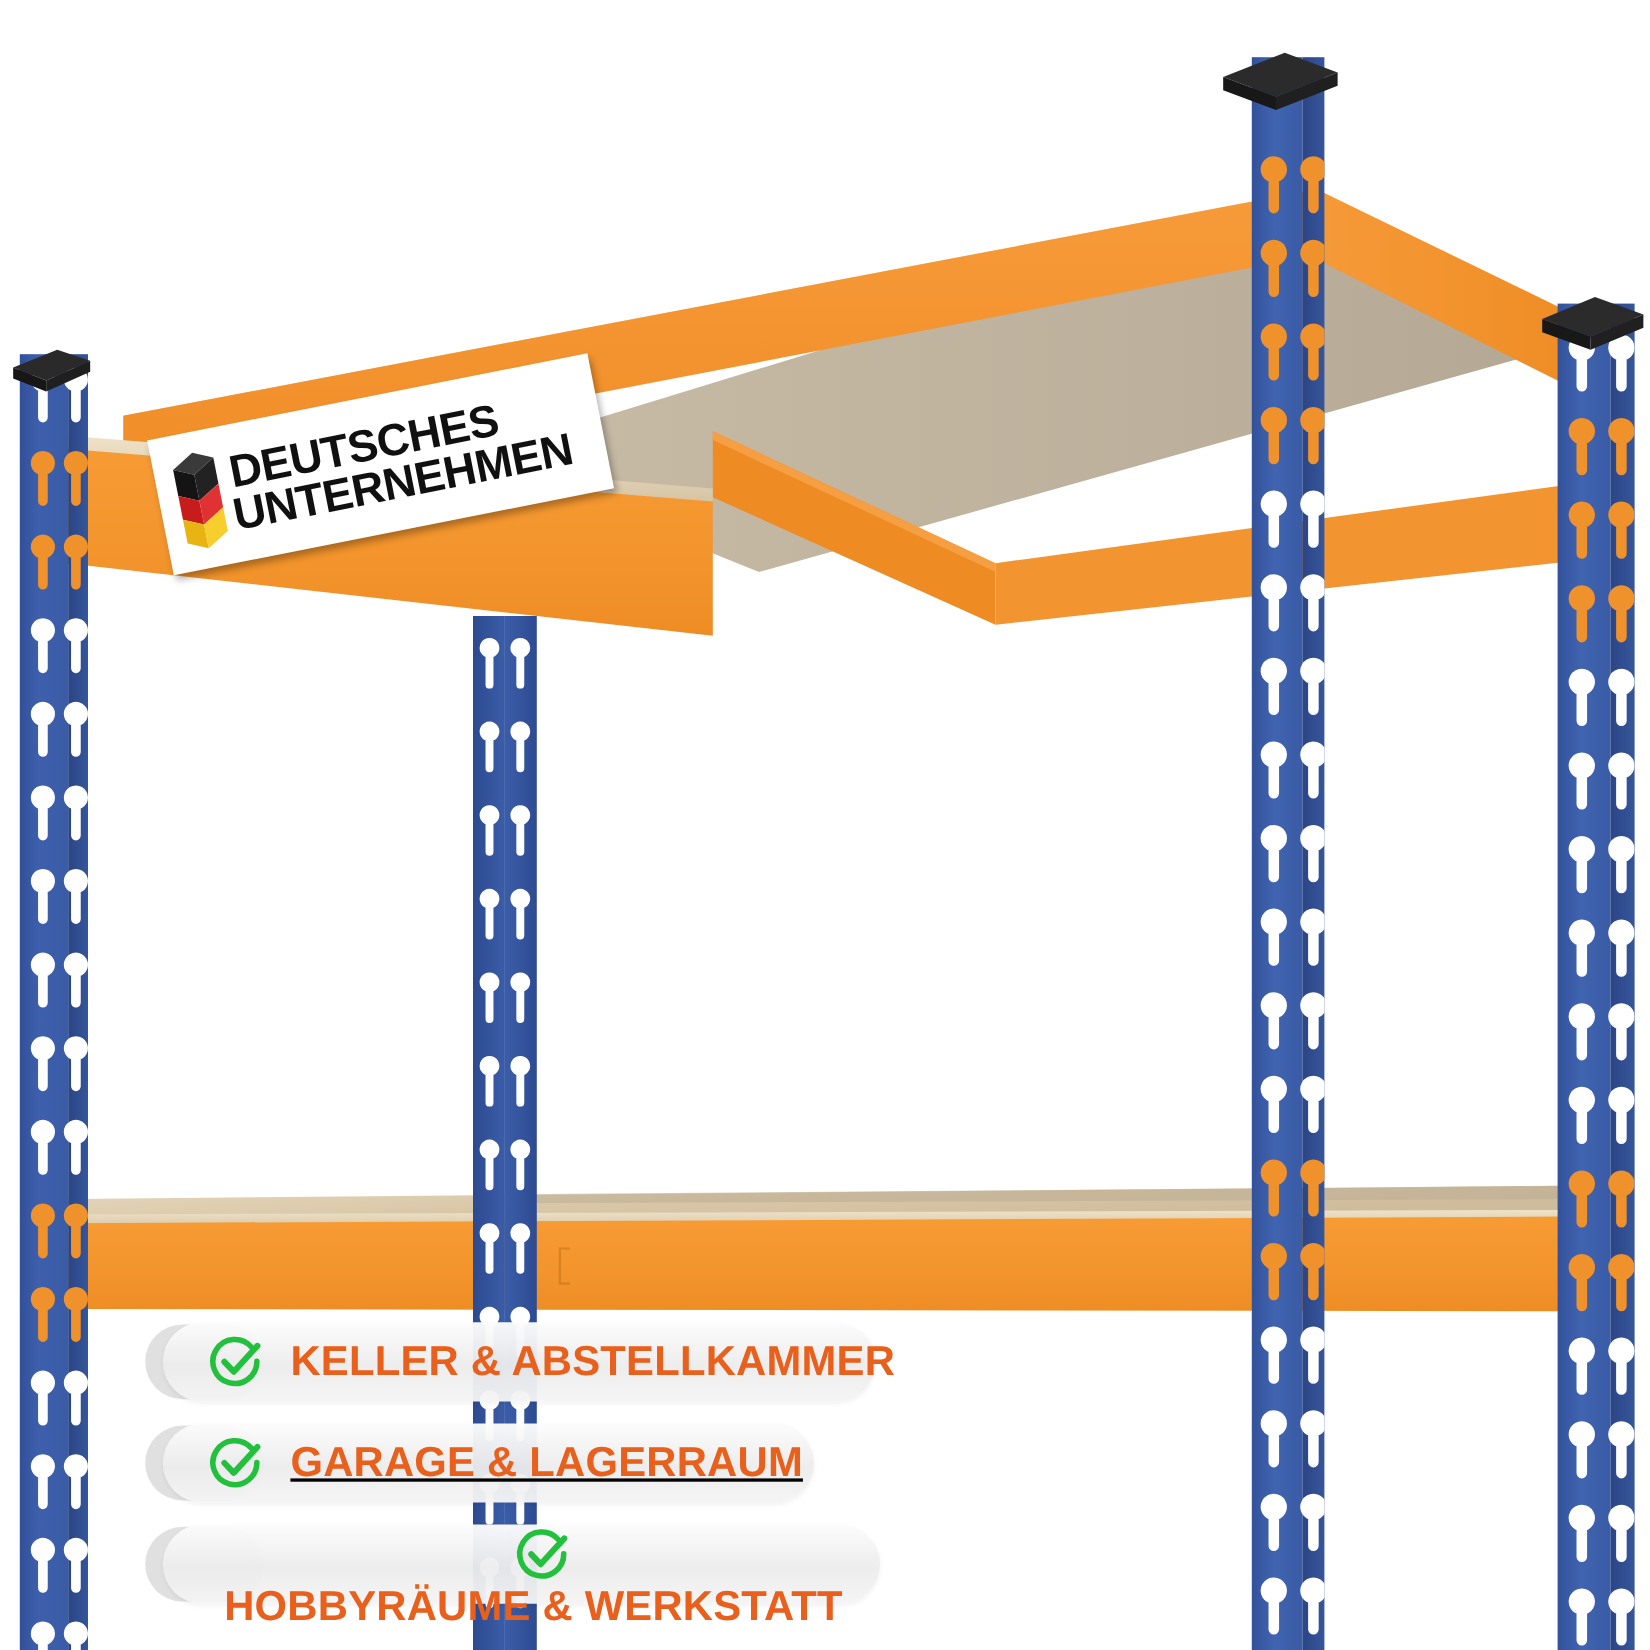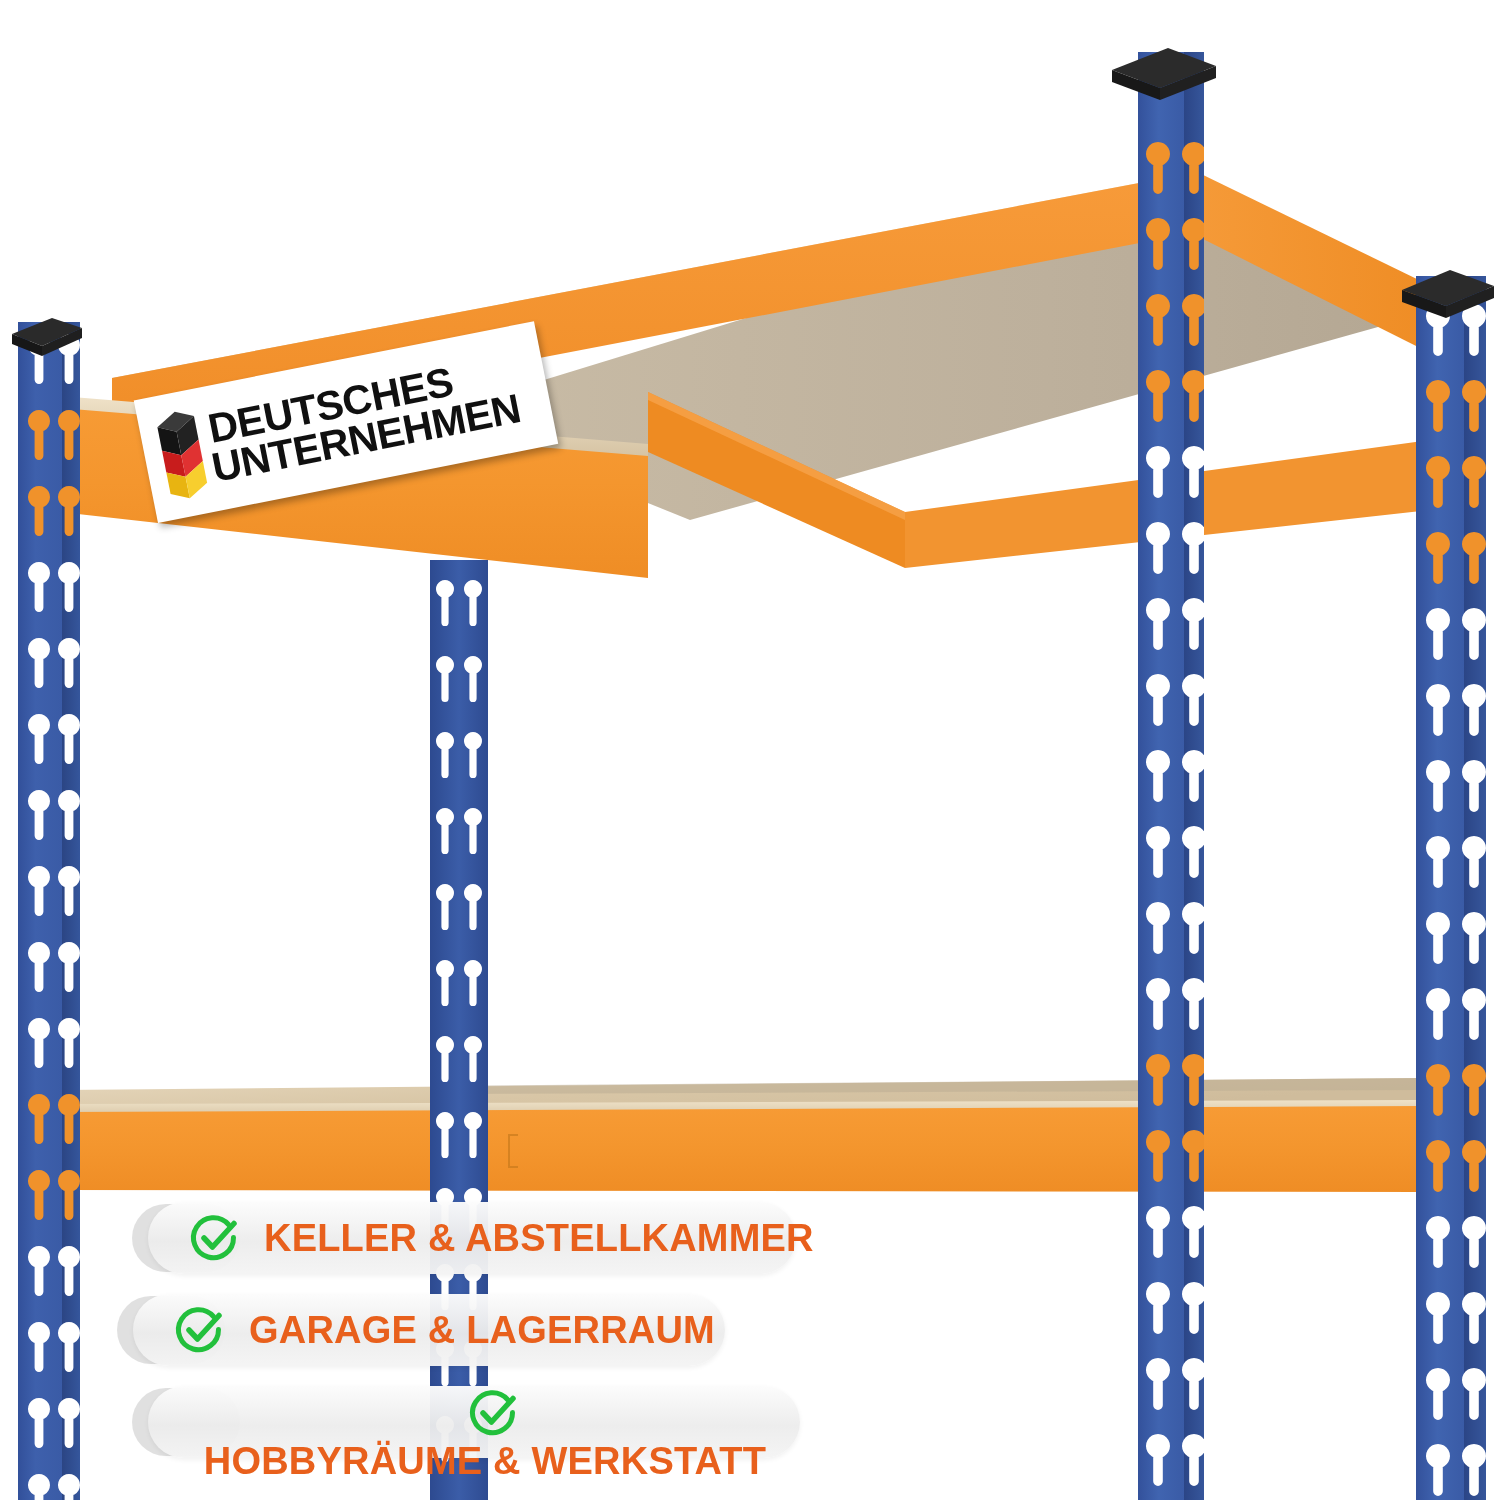--- a/index.html
+++ b/index.html
@@ -494,21 +494,21 @@
     <div class="pill-bg"></div>
     <div class="chk">
       <svg width="54" height="54" viewBox="0 0 54 54">
         <path d="M40.5 13.5 A20 20 0 1 0 45.5 26.5" fill="none" stroke="#22C03C" stroke-width="5" stroke-linecap="round"></path>
         <path d="M16 27 L24.5 36 L46 12.5" fill="none" stroke="#22C03C" stroke-width="5.5" stroke-linecap="round" stroke-linejoin="round"></path>
       </svg>
     </div>
     <div class="ptext">KELLER &amp; ABSTELLKAMMER</div>
   </div>
 
-  <div class="pill" style="left:133px;top:1294px;width:592px;">
+  <div class="pill" style="left:148px;top:1294px;width:592px;text-decoration:underline;">
     <div class="pill-shadow"></div>
     <div class="pill-bg"></div>
     <div class="chk">
       <svg width="54" height="54" viewBox="0 0 54 54">
         <path d="M40.5 13.5 A20 20 0 1 0 45.5 26.5" fill="none" stroke="#22C03C" stroke-width="5" stroke-linecap="round"></path>
         <path d="M16 27 L24.5 36 L46 12.5" fill="none" stroke="#22C03C" stroke-width="5.5" stroke-linecap="round" stroke-linejoin="round"></path>
       </svg>
     </div>
     <div class="ptext">GARAGE &amp; LAGERRAUM</div>
   </div>

